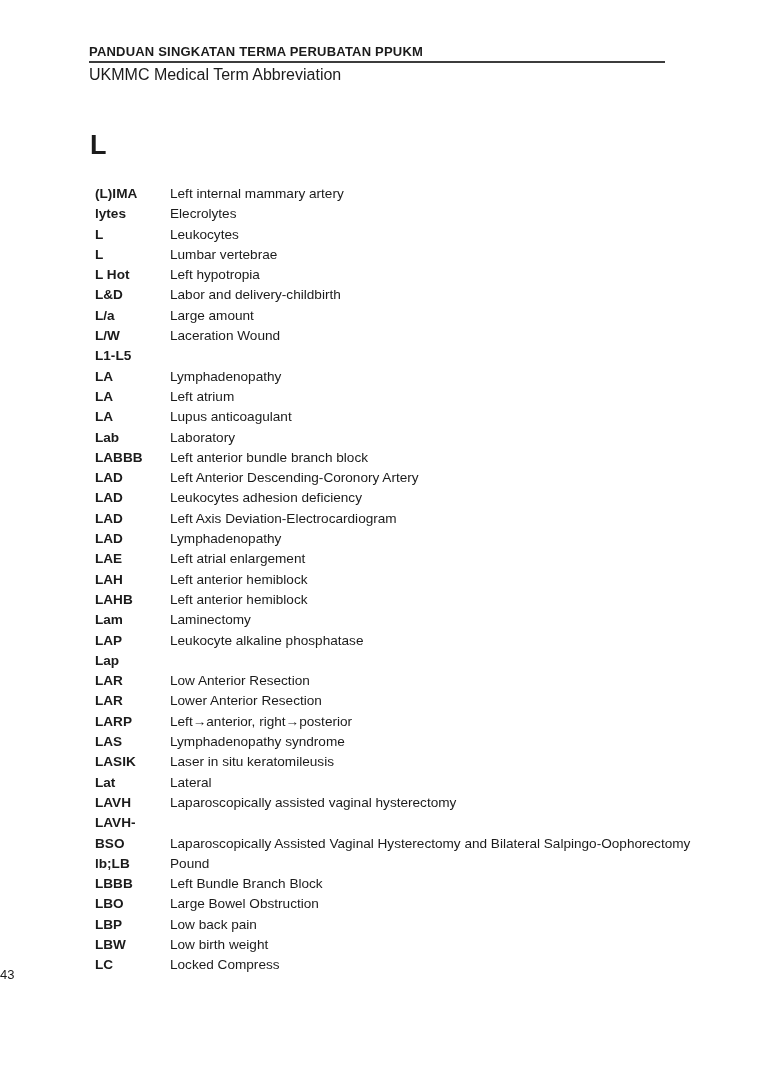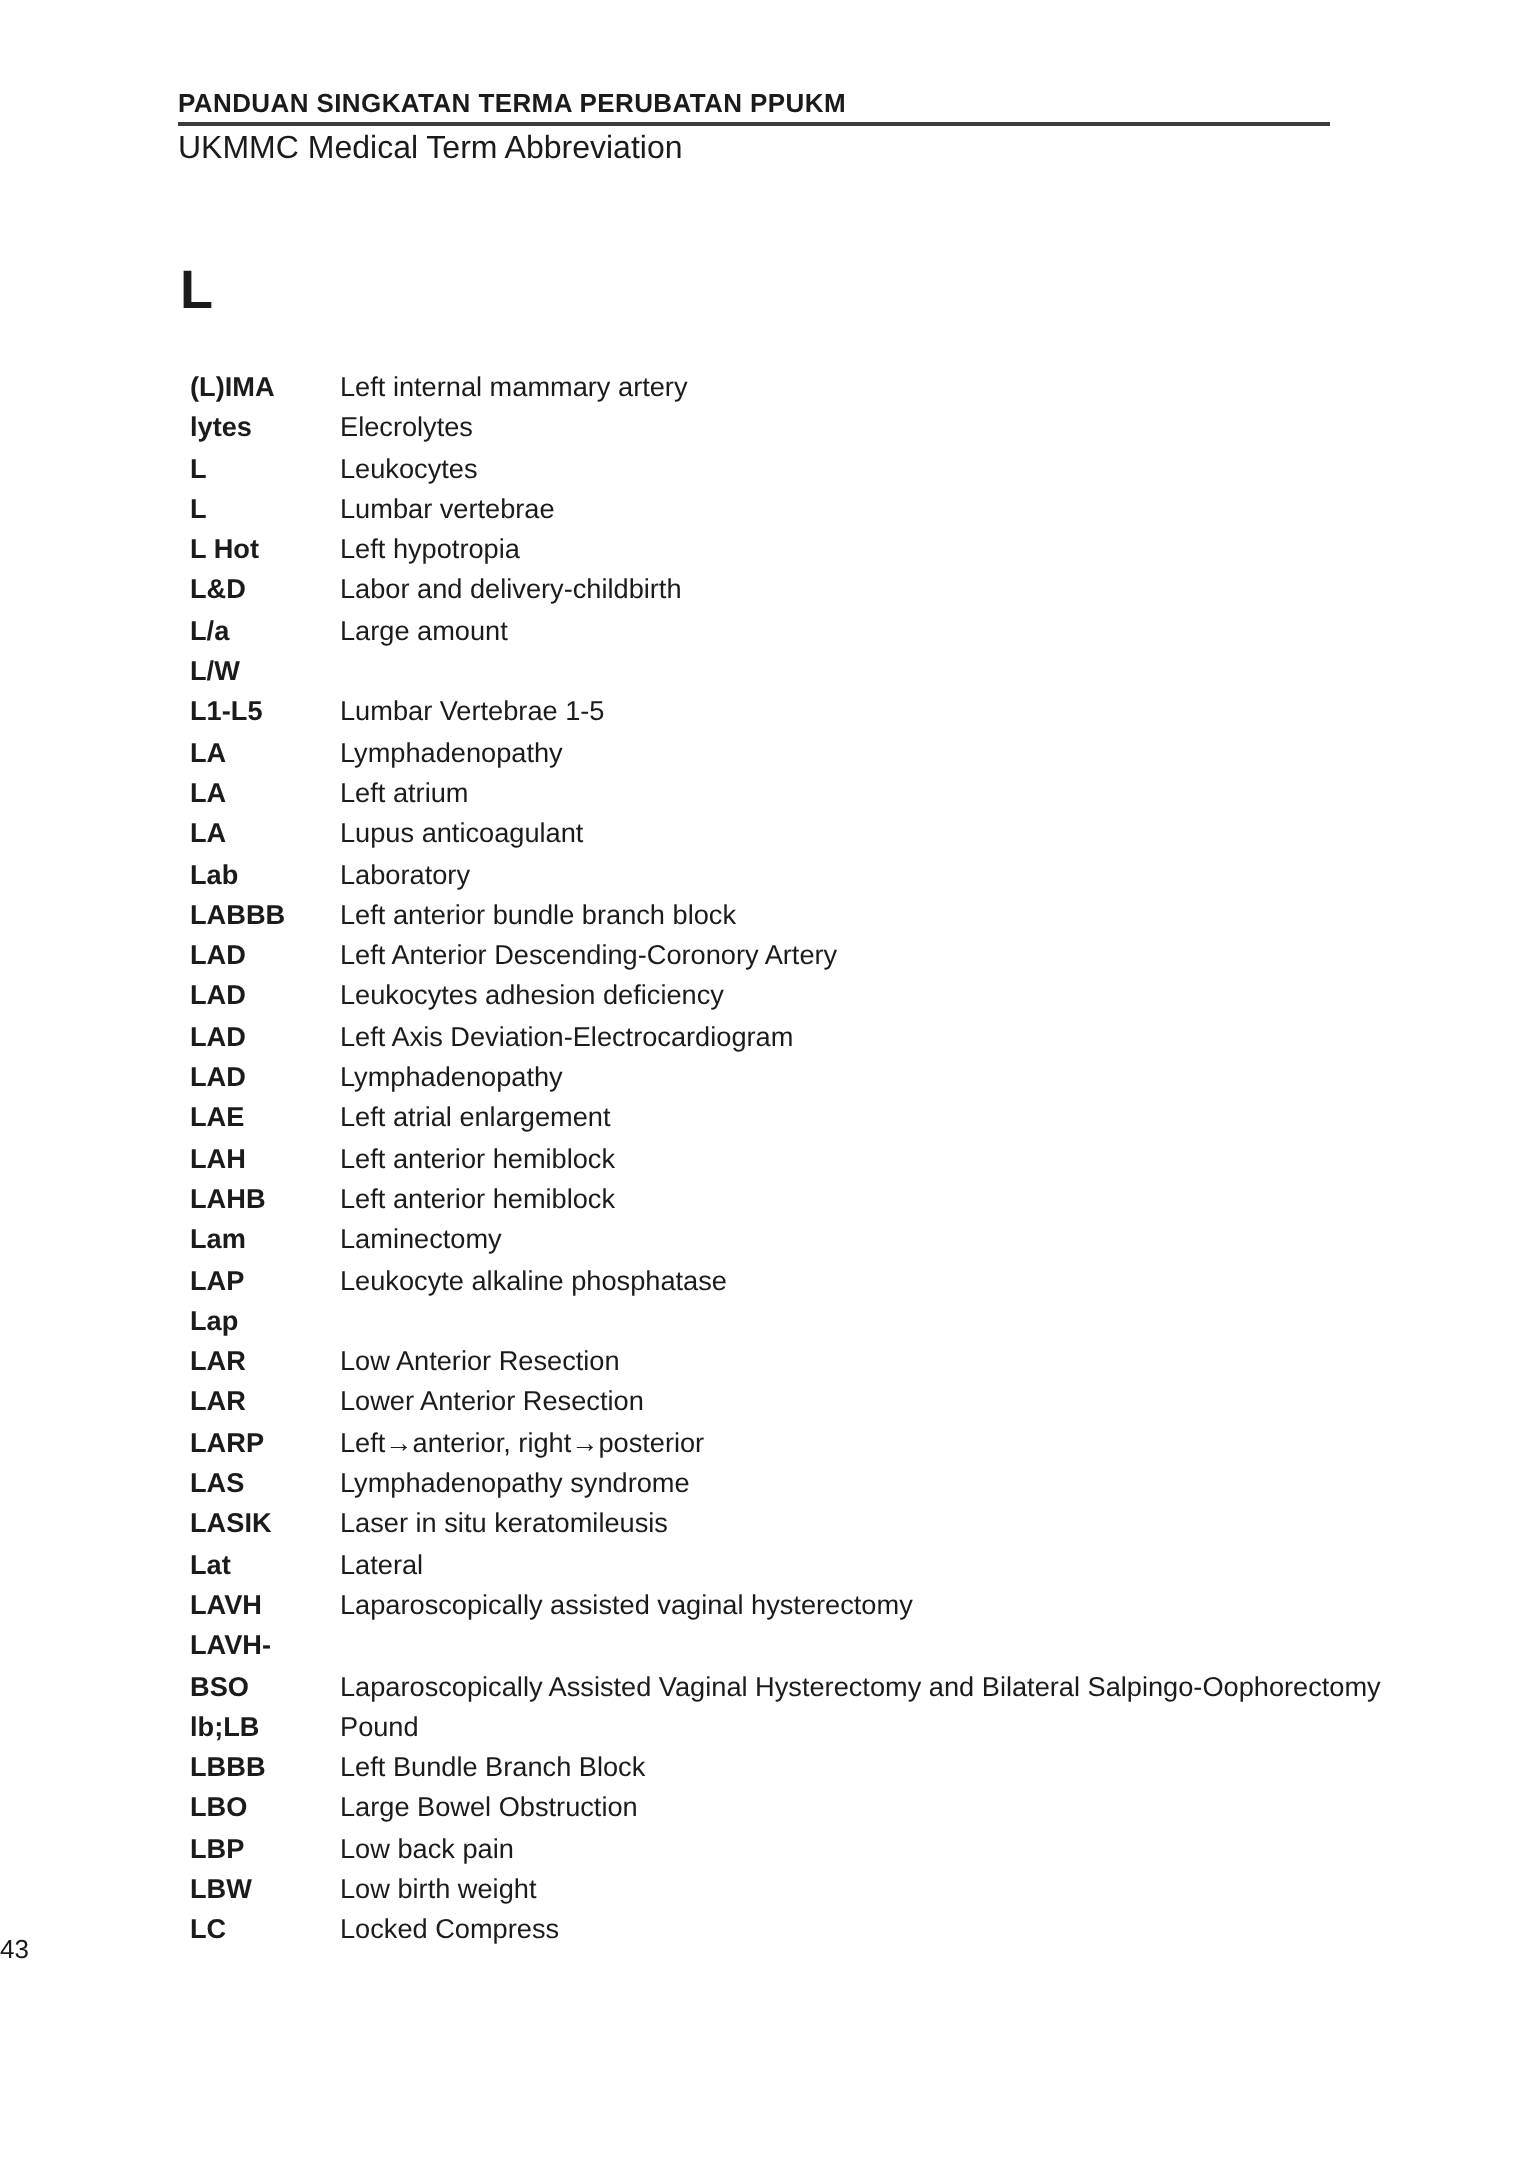--- a/index.html
+++ b/index.html
@@ -115,24 +115,24 @@
       <div class="term-row">
         <span class="abbr">L&amp;D</span>
         <span class="def">Labor and delivery-childbirth</span>
       </div>
       <div class="term-row">
         <span class="abbr">L/a</span>
         <span class="def">Large amount</span>
       </div>
       <div class="term-row">
         <span class="abbr">L/W</span>
+        <span class="def">Laceration Wound</span>
       </div>
       <div class="term-row">
         <span class="abbr">L1-L5</span>
-        <span class="def">Lumbar Vertebrae 1-5</span>
       </div>
       <div class="term-row">
         <span class="abbr">LA</span>
         <span class="def">Lymphadenopathy</span>
       </div>
       <div class="term-row">
         <span class="abbr">LA</span>
         <span class="def">Left atrium</span>
       </div>
       <div class="term-row">

